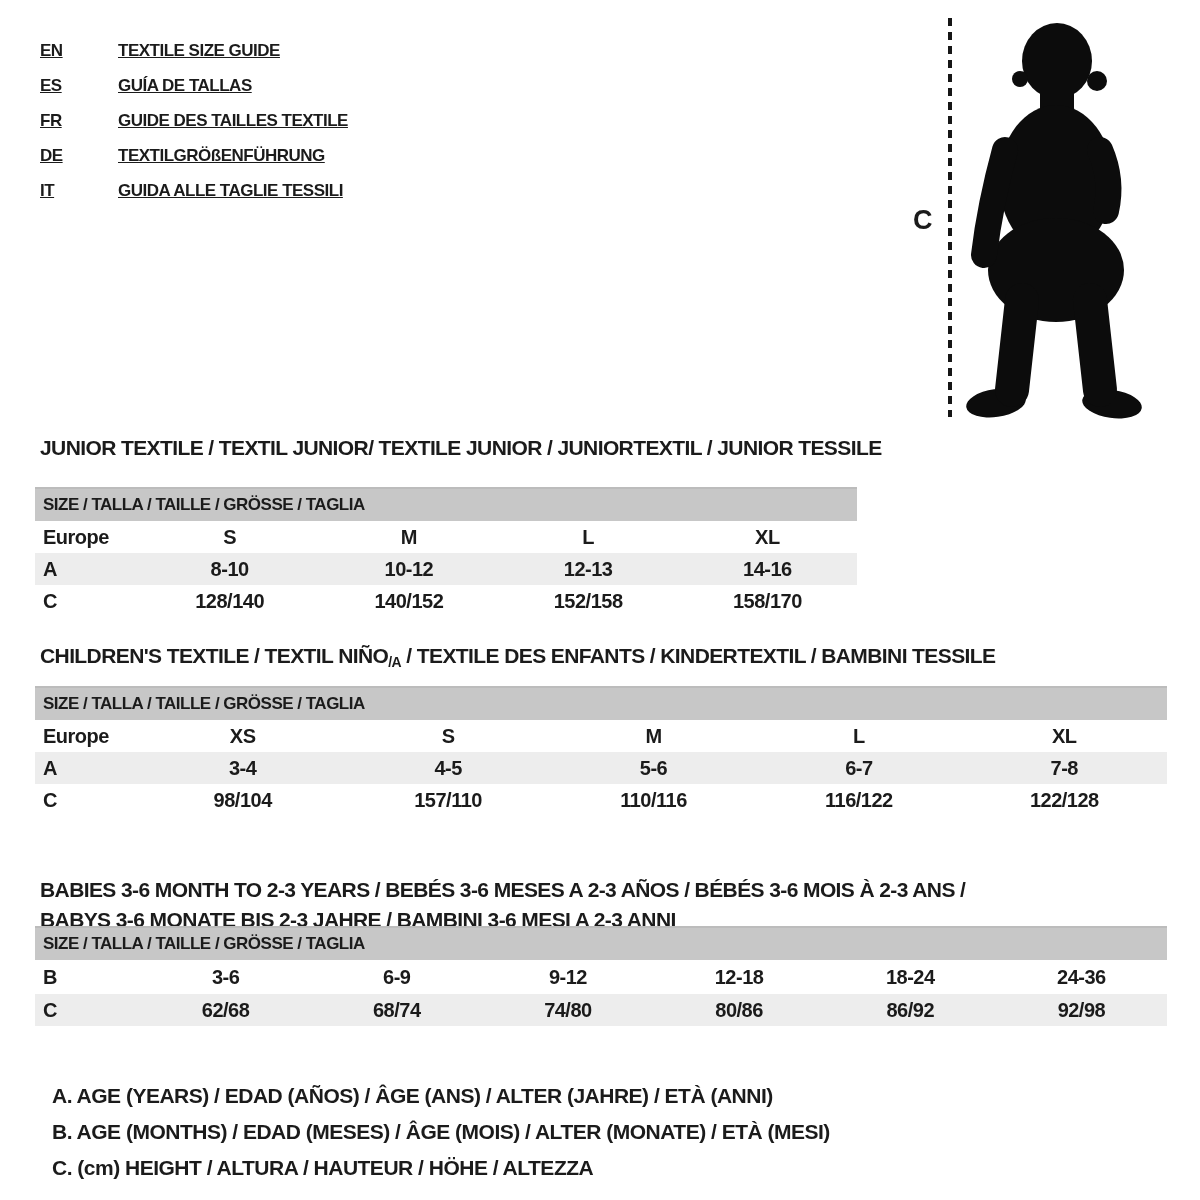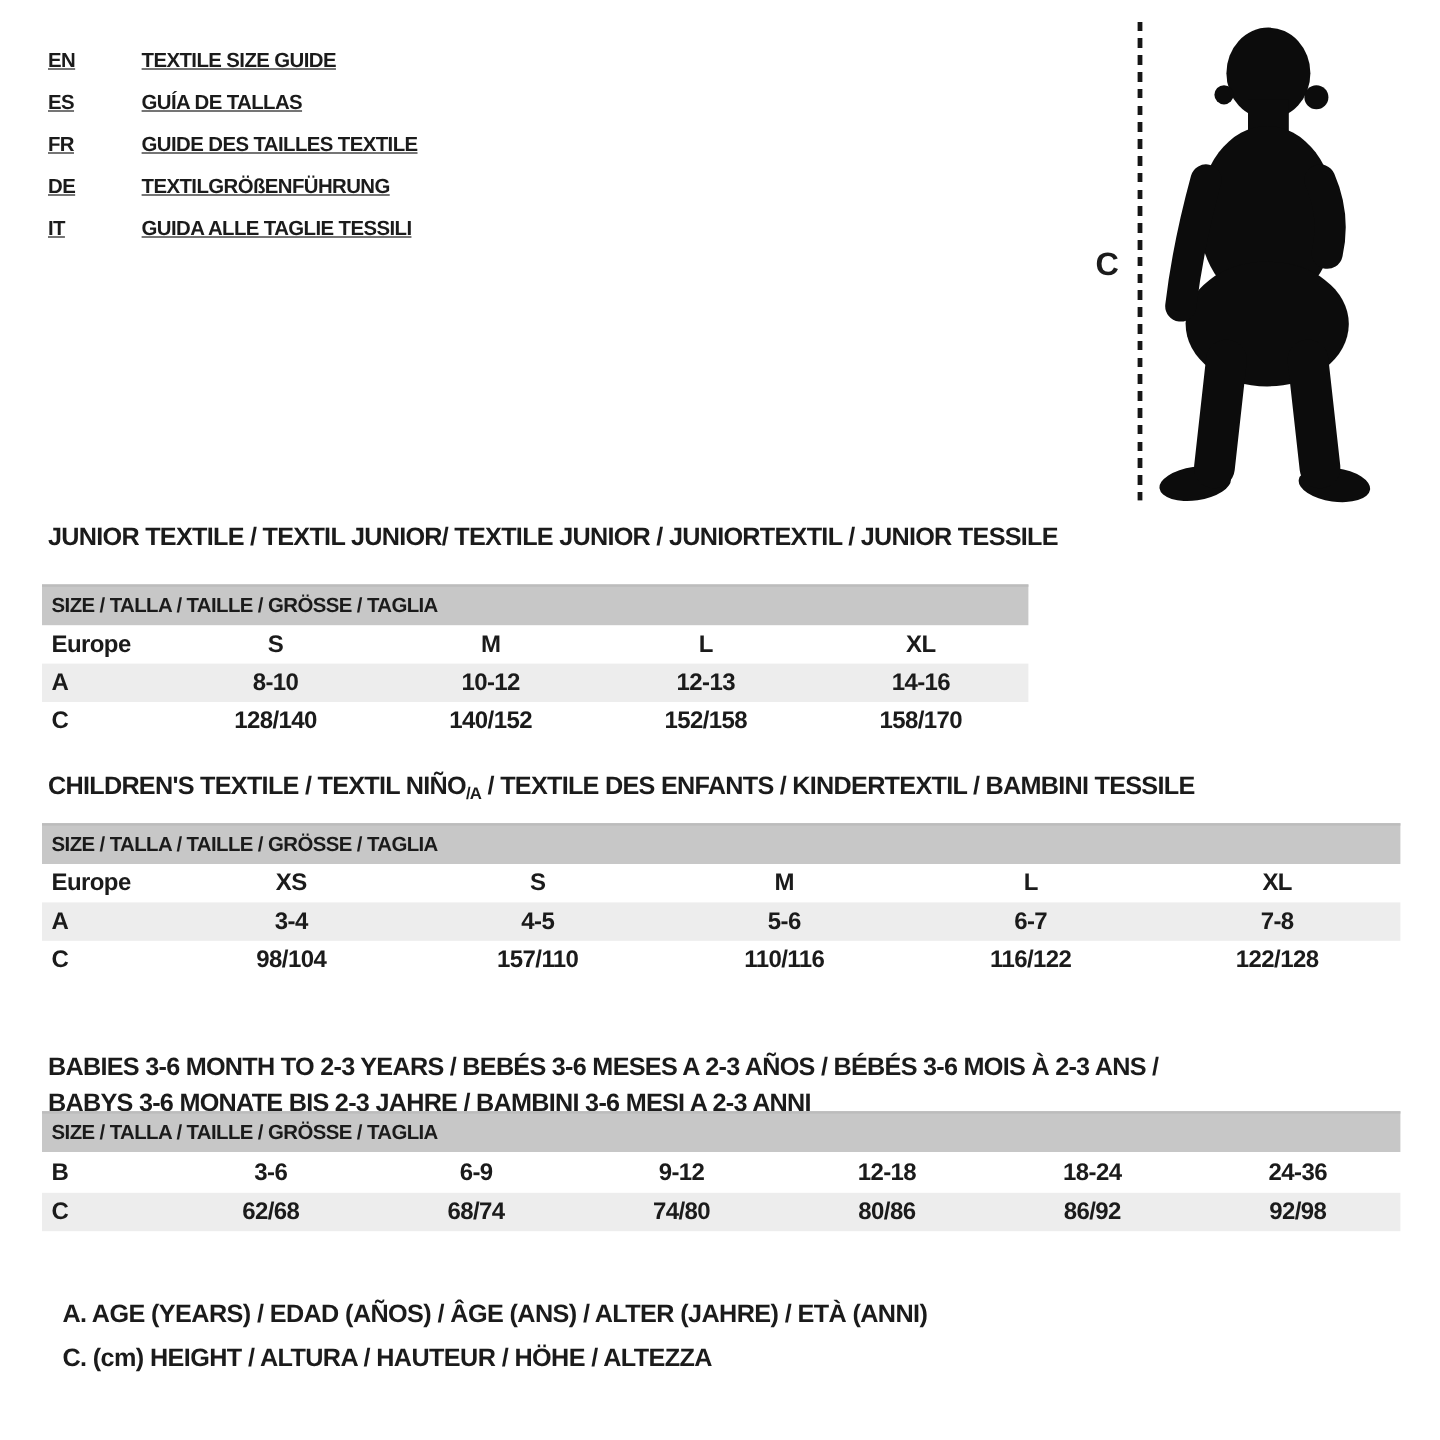--- a/index.html
+++ b/index.html
@@ -261,16 +261,17 @@
       <span class="cell">68/74</span>
       <span class="cell">74/80</span>
       <span class="cell">80/86</span>
       <span class="cell">86/92</span>
       <span class="cell">92/98</span>
     </div>
   </div>
 
   <div class="legend-block">
     <div class="legend-line">A. AGE (YEARS) / EDAD (AÑOS) / ÂGE (ANS) / ALTER (JAHRE) / ETÀ (ANNI)</div>
+    <div class="legend-line">B. AGE (MONTHS) / EDAD (MESES) / ÂGE (MOIS) / ALTER (MONATE) / ETÀ (MESI)</div>
     <div class="legend-line">C. (cm) HEIGHT / ALTURA / HAUTEUR / HÖHE / ALTEZZA</div>
   </div>
 
 </div>
 
 </body></html>

